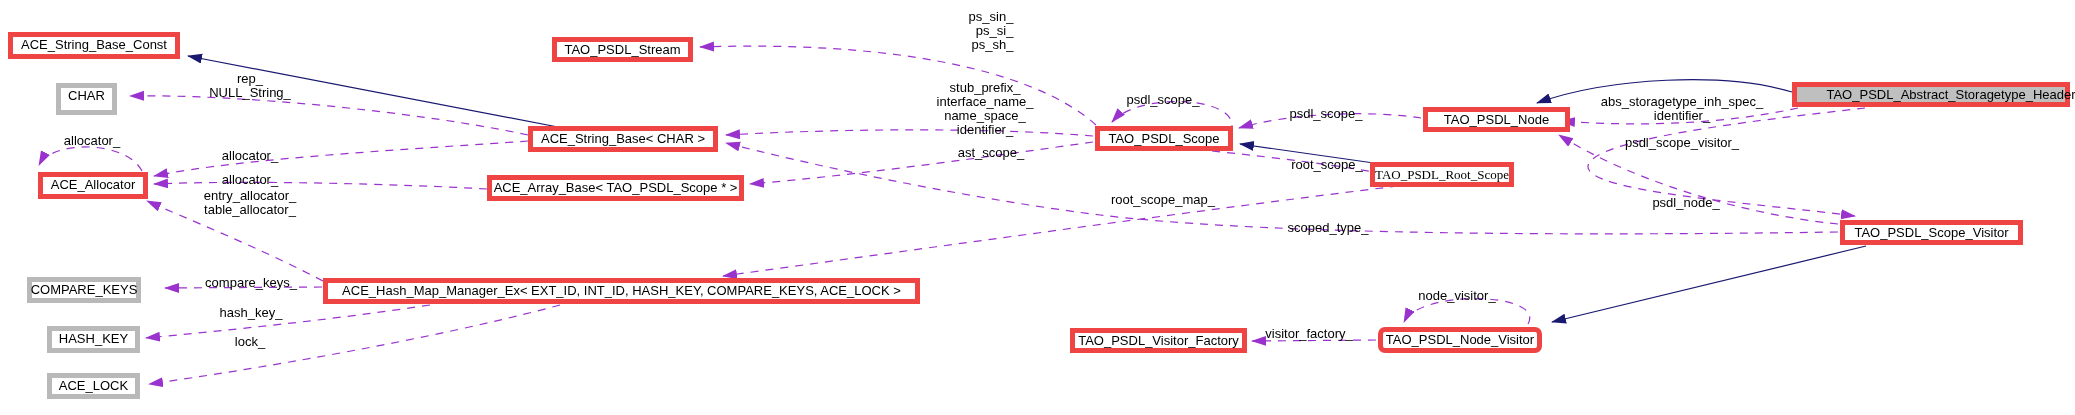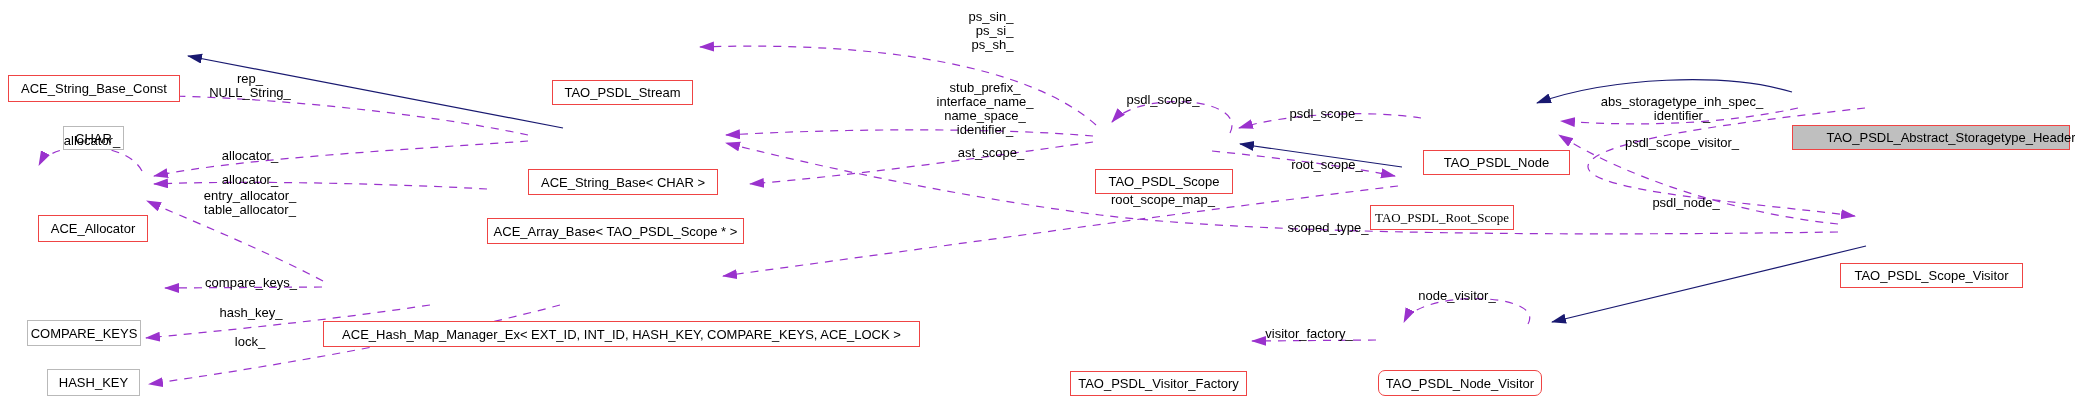--- a/index.html
+++ b/index.html
@@ -9,24 +9,24 @@
     font-family:"Liberation Sans", sans-serif;
     background:#ffffff;
     overflow:hidden;
   }
   #edge-layer{position:absolute;left:0;top:0;width:2075px;height:415px;}
   path.edge{fill:none;stroke-width:1.2px;}
   path.inherit{stroke:var(--navy,#191970);}
   path.member{stroke:var(--purple,#9a32cd);stroke-dasharray:8 7;}
   .node{
     position:absolute;
-    display:flex;align-items:center;justify-content:center;
-    background:#ffffff;border:1px solid #ef4444;
+    display:flex;align-items:flex-start;justify-content:center;
+    background:#ffffff;border:5px solid #ef4444;
     font-size:13px;color:#000;white-space:nowrap;
-    box-sizing:border-box;padding:0 4px;margin-top:43px;
+    box-sizing:border-box;padding:0 4px;
   }
   .node.muted{border-color:var(--muted-border,#b9b9b9);}
   .node.highlight{background:var(--highlight-fill,#bfbfbf);}
   .edge-label{
     position:absolute;
     transform:translateX(-50%);
     text-align:center;
     font-size:13px;line-height:14px;color:#000;
     white-space:nowrap;
   }
@@ -69,21 +69,21 @@
         <path d="M 1798,108 C 1725,124 1640,127 1561,121" class="edge member" marker-end="url(#arrow-purple)"></path>
         <path d="M 1865,108 C 1740,122 1592,140 1588,166 C 1585,192 1755,203 1855,216" class="edge member" marker-end="url(#arrow-purple)"></path>
         <path d="M 1376,340 L 1252,341" class="edge member" marker-end="url(#arrow-purple)"></path>
         <path d="M 1528,324 C 1546,292 1420,289 1404,322" class="edge member" marker-end="url(#arrow-purple)"></path>
       </g>
   </svg>
   <div id="nodes">
       <div class="node plain" style="left: 8px; top: 32px; width: 172px; height: 27px;">
         <span>ACE_String_Base_Const</span>
       </div>
-      <div class="node muted" style="left: 63px; top: 83px; width: 61px; height: 24px;">
+      <div class="node muted" style="left: 56px; top: 83px; width: 61px; height: 32px;">
         <span>CHAR</span>
       </div>
       <div class="node plain" style="left: 38px; top: 172px; width: 110px; height: 27px;">
         <span>ACE_Allocator</span>
       </div>
       <div class="node muted" style="left: 27px; top: 277px; width: 114px; height: 26px;">
         <span>COMPARE_KEYS</span>
       </div>
       <div class="node muted" style="left: 47px; top: 326px; width: 93px; height: 27px;">
         <span>HASH_KEY</span>

